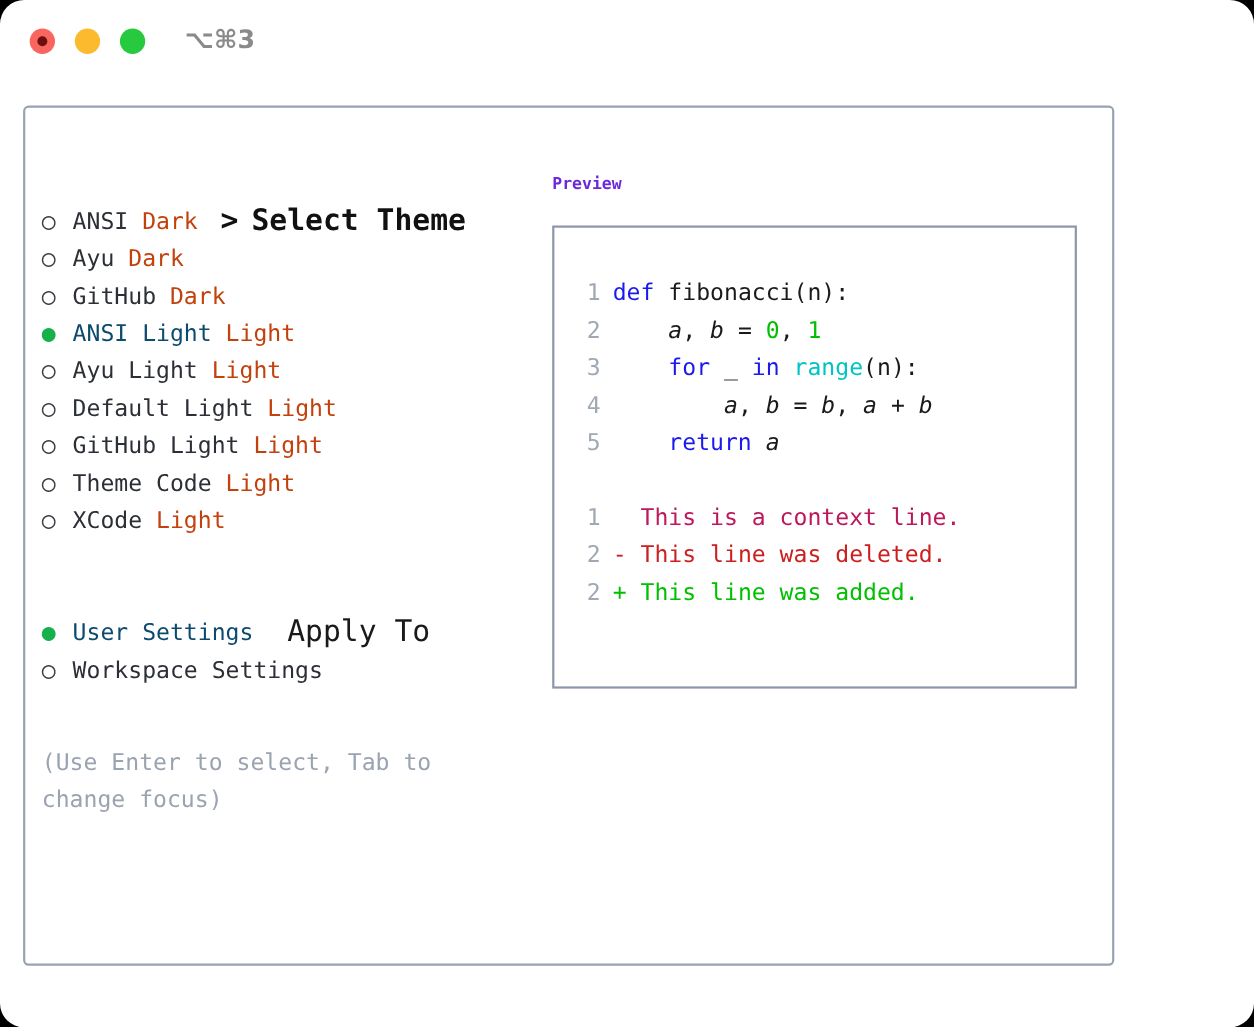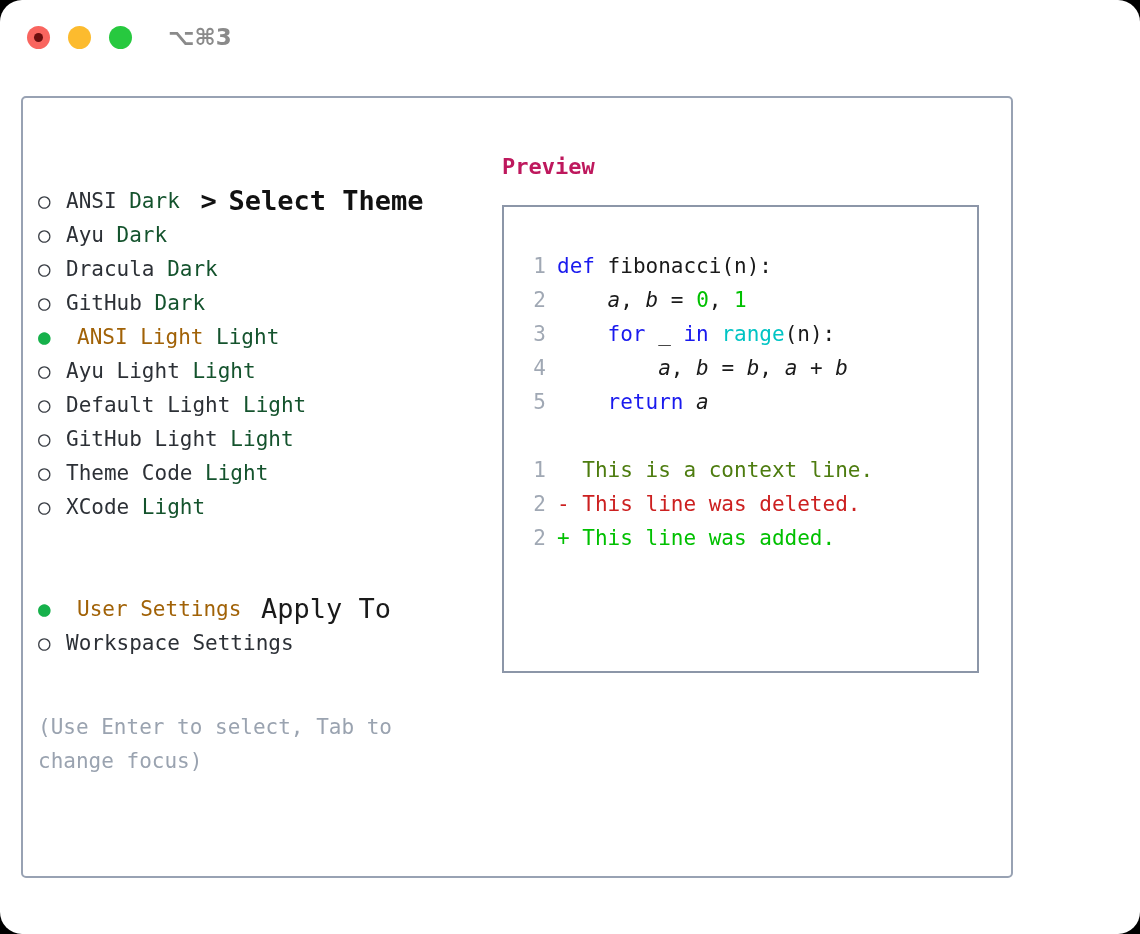--- a/index.html
+++ b/index.html
@@ -123,54 +123,54 @@
     white-space: pre;
     color: #3b3f46;
   }
   .row .bullet {
     display: inline-block;
     width: 28px;
     color: #3b3f46;
   }
   .row .label { color: #2c3036; }
   .row .tag {
-    color: #14532d;
+    color: #c2410c;
     margin-top: 39px;
   }
   .row.selected .bullet { color: #16b14b; }
-  .row.selected .label { color: #a16207; margin-left: 11px; }
+  .row.selected .label { color: #0c4a6e; }
 
   .apply-block { margin-top: 34px; }
 
   .hint {
     margin-top: 50px;
     font-size: 21px;
     line-height: 34px;
     color: #9aa3b0;
     width: 410px;
   }
 
   
   .right-col {
     position: absolute;
     left: 479px;
     top: 52px;
     width: 490px;
   }
   .preview-title {
-    font-size: 22px;
-    font-weight: bold;
-    color: #be185d;
+    font-size: 15px;
+    font-weight: bold;
+    color: #6d28d9;
     height: 34px;
     line-height: 34px;
   }
   .preview-box {
     margin-top: 21px;
     width: 477px;
-    height: 468px;
+    height: 421px;
     border: 2px solid #8c96a8;
     box-sizing: border-box;
     background: #ffffff;
     position: relative;
   }
   .code {
     position: absolute;
     left: 14px;
     top: 42px;
     font-size: 21px;
@@ -187,21 +187,21 @@
   .sp { display: inline-block; width: 11px; }
 
   .kw    { color: #1a1aee; }
   .fn    { color: #1a1a1a; }
   .num   { color: #00c000; }
   .builtin { color: #00c4c4; text-align: right; }
   .plain { color: #1a1a1a; }
   .ident { color: #1a1a1a; font-style: italic; }
 
   .diff-gap { height: 34px; }
-  .ctx { color: #4d7c0f; }
+  .ctx { color: #be185d; }
   .del { color: #cc2020; }
   .add { color: #00c000; }
 </style>
 </head>
 <body>
 
 <div class="window">
 
   <div class="titlebar">
     <div class="lights">
@@ -217,21 +217,20 @@
 
       <div class="left-col">
 
         <div class="list-header">
           <span class="caret">&gt;</span><span class="htxt">Select Theme</span>
         </div>
 
         <div id="theme-rows">
             <div class="row"><span class="bullet">○</span><span class="label">ANSI</span><span class="tag"> Dark</span></div>
             <div class="row"><span class="bullet">○</span><span class="label">Ayu</span><span class="tag"> Dark</span></div>
-            <div class="row"><span class="bullet">○</span><span class="label">Dracula</span><span class="tag"> Dark</span></div>
             <div class="row"><span class="bullet">○</span><span class="label">GitHub</span><span class="tag"> Dark</span></div>
             <div class="row selected"><span class="bullet">●</span><span class="label">ANSI Light</span><span class="tag"> Light</span></div>
             <div class="row"><span class="bullet">○</span><span class="label">Ayu Light</span><span class="tag"> Light</span></div>
             <div class="row"><span class="bullet">○</span><span class="label">Default Light</span><span class="tag"> Light</span></div>
             <div class="row"><span class="bullet">○</span><span class="label">GitHub Light</span><span class="tag"> Light</span></div>
             <div class="row"><span class="bullet">○</span><span class="label">Theme Code</span><span class="tag"> Light</span></div>
             <div class="row"><span class="bullet">○</span><span class="label">XCode</span><span class="tag"> Light</span></div>
           </div>
 
         <div class="apply-block">

